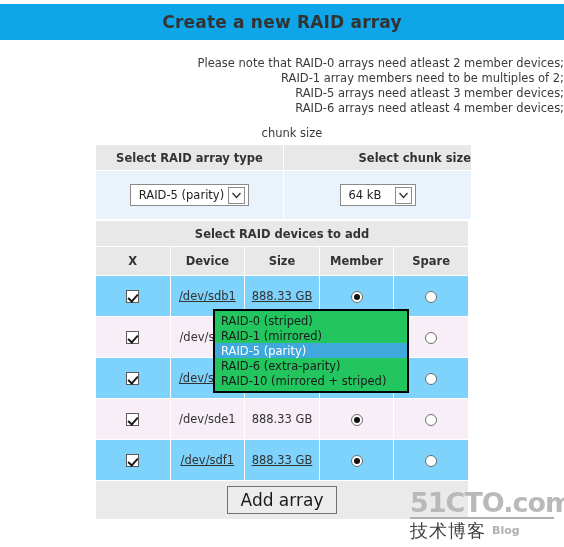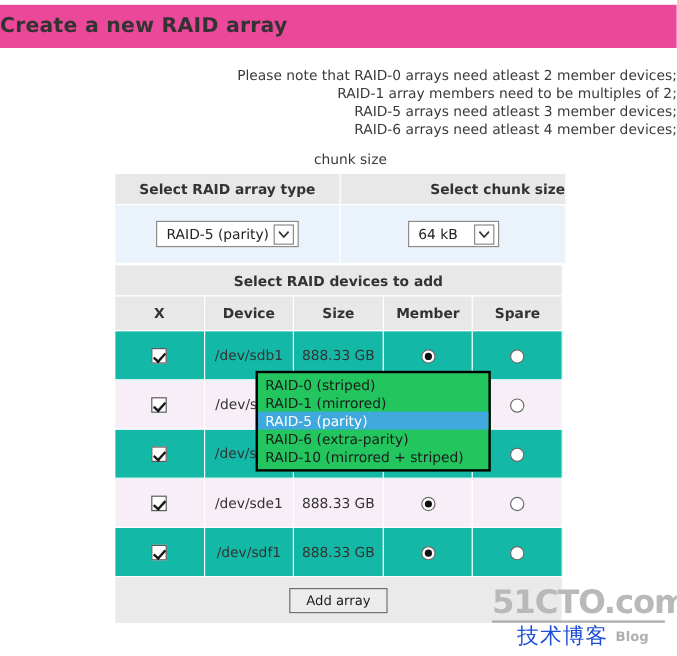--- a/index.html
+++ b/index.html
@@ -12,24 +12,25 @@
     background: #ffffff;
     font-family: "DejaVu Sans", "Liberation Sans", sans-serif;
     font-size: 12px;
     color: #333333;
     overflow: hidden;
     position: relative;
   }
 
   
   .page-header {
-    background: #ec4899;
+    background: #0ea5e9;
     height: 36px;
     display: flex;
     align-items: center;
+    justify-content: center;
     margin-top: 4px;
   }
   .page-header h1 {
     margin: 0;
     font-size: 17px;
     font-weight: bold;
     color: #333333;
     letter-spacing: 0.2px;
   }
 
@@ -85,21 +86,21 @@
     text-align: center;
     height: 25px;
     vertical-align: middle;
     font-size: 12px;
   }
   .cell {
     text-align: center;
     vertical-align: middle;
     height: 40px;
   }
-  .row-a td { background: #14b8a6; }
+  .row-a td { background: #7dd3fc; text-decoration: underline; }
   .row-b td { background: #f7eef7; }
   .sel-row td { background: #eaf3fb; height: 48px; }
 
   .device-name { color: #333333; font-size: 11.5px; }
 
   
   .checkbox {
     width: 13px;
     height: 13px;
     border: 1px solid #5a5a5a;
@@ -177,21 +178,21 @@
   .footer-cell {
     background: #eaeaea;
     height: 38px;
     text-align: center;
     vertical-align: middle;
   }
   .btn {
     display: inline-block;
     border: 1px solid #707070;
     background: #ececec;
-    font-size: 11px;
+    font-size: 17px;
     color: #1a1a1a;
     padding: 3px 13px;
     font-family: "DejaVu Sans", "Liberation Sans", sans-serif;
     cursor: pointer;
   }
 
   
   .dropdown-open {
     position: absolute;
     left: 118px;
@@ -237,24 +238,23 @@
   }
   .wm-bottom {
     display: flex;
     align-items: flex-end;
     gap: 6px;
     margin-top: 2px;
   }
   .wm-cn {
     font-family: "DejaVu Sans", "Liberation Sans", sans-serif;
     font-size: 18px;
-    color: #1d4ed8;
+    color: #404040;
     letter-spacing: 1px;
     line-height: 20px;
-    margin-left: 21px;
   }
   .wm-blog {
     font-family: "DejaVu Sans", "Liberation Sans", sans-serif;
     font-weight: bold;
     font-size: 11px;
     color: #b0b0b0;
     line-height: 14px;
     padding-bottom: 3px;
   }
 </style>

